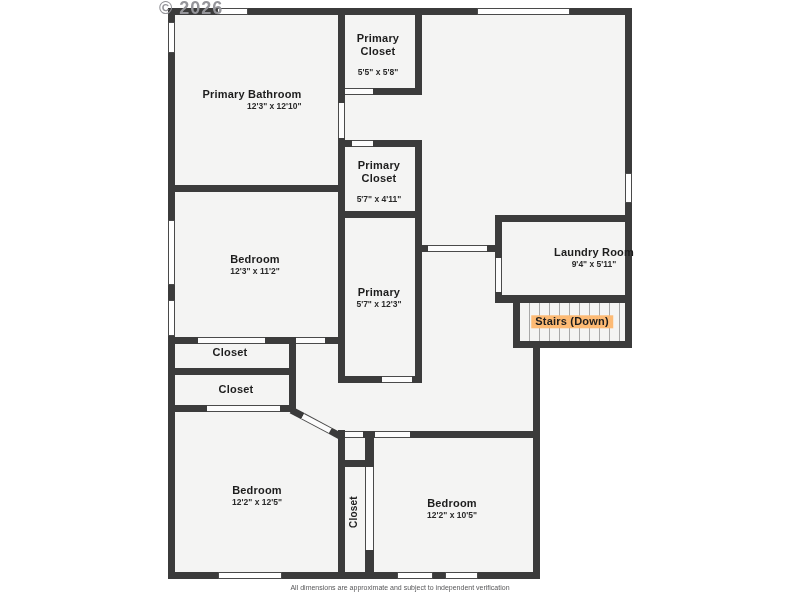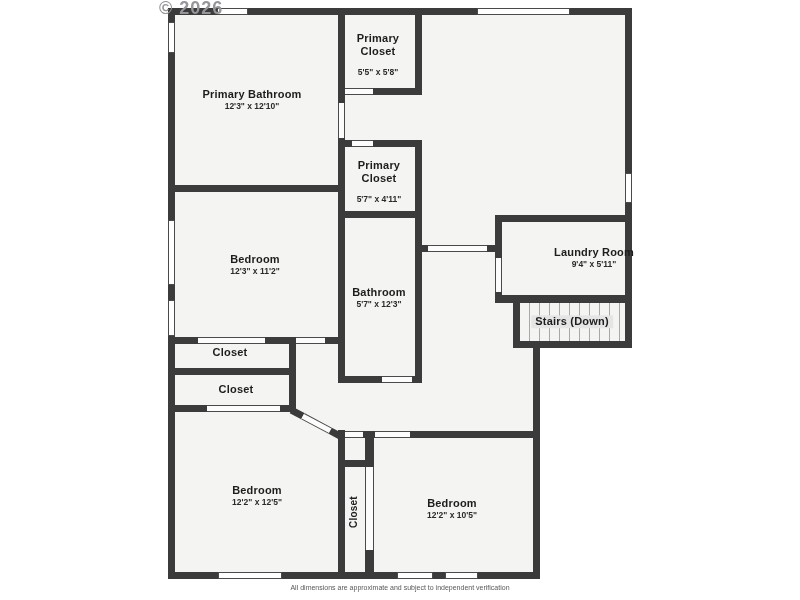--- a/index.html
+++ b/index.html
@@ -13,21 +13,21 @@
   .stairs{position:absolute;background:repeating-linear-gradient(to right,#f4f4f3 0,#f4f4f3 9px,#a8a8a8 9px,#a8a8a8 10px);z-index:1;}
   .w,.diag{z-index:2;}
   .lbl{position:absolute;transform:translate(-50%,-50%);text-align:center;color:#1d1d1d;
     line-height:1.22;white-space:nowrap;z-index:4;}
   .lbl .nm{display:block;font-size:11px;font-weight:bold;letter-spacing:.2px;}
   .lbl .dm{display:block;font-size:8.5px;font-weight:bold;color:#2a2a2a;}
   .lbl.wrap{white-space:normal;}
   .lbl.wrap .nm{width:60px;margin:8px auto;}
   .lbl.vert{transform:translate(-50%,-50%) rotate(-90deg);}
   .lbl.vert .nm{font-size:10px;}
-  .stairs-lbl .nm{background:#e5e5e5;padding:0 4px;}
+  .stairs-lbl .nm{background:#fdba74;padding:0 4px;}
   .diag{position:absolute;height:7px;transform-origin:0 0;}
   .diag .seg{position:absolute;top:0;height:7px;}
   .diag .dk{background:#3b3b3b;}
   .diag .dr{background:#fcfcfc;border-top:1px solid #4a4a4a;border-bottom:1px solid #4a4a4a;box-sizing:border-box;}
   .watermark{position:absolute;left:159px;top:-2px;font-size:18px;font-weight:bold;
     color:#95959a;letter-spacing:1px;z-index:5;}
   .disclaimer{position:absolute;left:168px;top:584px;width:464px;text-align:center;
     font-size:7px;color:#58585a;z-index:4;}
 </style>
 </head>
@@ -102,42 +102,42 @@
   <div class="dh" style="left:428px;top:245px;width:59px;height:7px;"></div>
   <div class="dv" style="left:495px;top:258px;width:7px;height:34px;"></div>
   <div class="dh" style="left:382px;top:376px;width:30px;height:7px;"></div>
   <div class="dh" style="left:296px;top:337px;width:29px;height:7px;"></div>
   <div class="dh" style="left:198px;top:337px;width:67px;height:7px;"></div>
   <div class="dh" style="left:207px;top:405px;width:73px;height:7px;"></div>
   <div class="dh" style="left:375px;top:431px;width:35px;height:7px;"></div>
   <div class="dh" style="left:345px;top:431px;width:18px;height:7px;"></div>
   <div class="dv" style="left:365px;top:467px;width:9px;height:83px;"></div>
 
-  <div class="lbl" style="left:252px;top:100px;">
+  <div class="lbl" style="left:252px;top:100px;text-align:right;">
     <span class="nm">Primary Bathroom</span>
     <span class="dm">12'3" x 12'10"</span>
   </div>
   <div class="lbl wrap" style="left:378px;top:51px;">
     <span class="nm">Primary Closet</span>
     <span class="dm">5'5" x 5'8"</span>
   </div>
   <div class="lbl wrap" style="left:379px;top:178px;">
     <span class="nm">Primary Closet</span>
     <span class="dm">5'7" x 4'11"</span>
   </div>
   <div class="lbl" style="left:255px;top:265px;">
     <span class="nm">Bedroom</span>
     <span class="dm">12'3" x 11'2"</span>
   </div>
   <div class="lbl" style="left:594px;top:258px;">
     <span class="nm">Laundry Room</span>
     <span class="dm">9'4" x 5'11"</span>
   </div>
   <div class="lbl" style="left:379px;top:298px;">
-    <span class="nm">Bathroom</span>
+    <span class="nm">Primary</span>
     <span class="dm">5'7" x 12'3"</span>
   </div>
   <div class="lbl stairs-lbl" style="left:572px;top:322px;">
     <span class="nm">Stairs (Down)</span>
   </div>
   <div class="lbl" style="left:230px;top:353px;">
     <span class="nm">Closet</span>
   </div>
   <div class="lbl" style="left:236px;top:390px;">
     <span class="nm">Closet</span>

